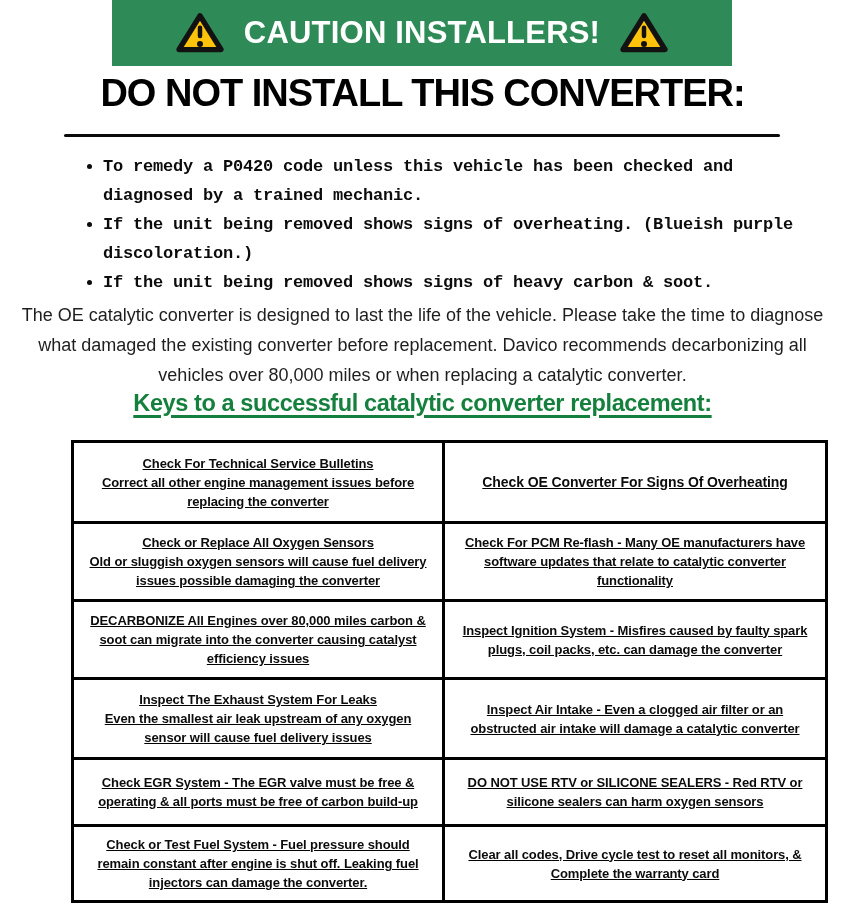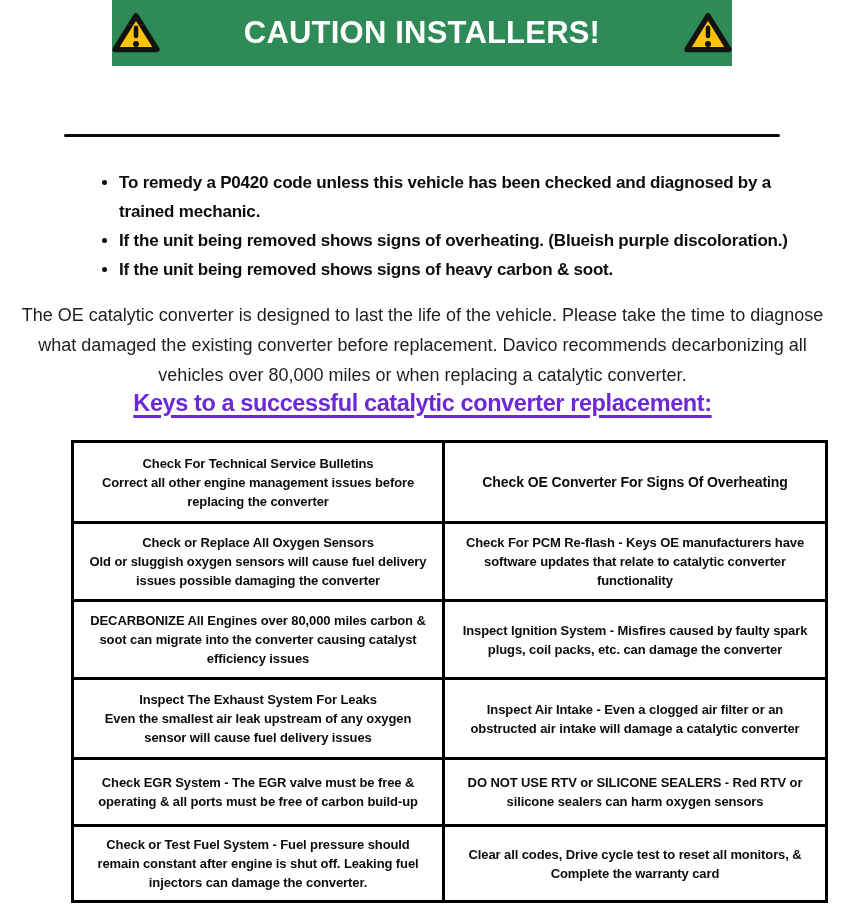--- a/index.html
+++ b/index.html
@@ -14,21 +14,21 @@
   }
 
   
   .banner {
     position: absolute;
     left: 112px; top: 0;
     width: 620px; height: 66px;
     background: #2E8B57;
     display: flex;
     align-items: center;
-    justify-content: space-between;
+    justify-content: center;
     gap: 20px;
   }
   .banner-label {
     color: #ffffff;
     font-size: 31px;
     font-weight: bold;
     letter-spacing: 0.2px;
     white-space: nowrap;
   }
   .tri { display: block; }
@@ -51,23 +51,24 @@
     width: 716px; height: 3px;
     background: #0a0a0a;
     border-radius: 2px;
   }
 
   
   .warning-list {
     position: absolute;
     top: 152px; left: 65px;
     width: 700px;
-    margin: 16px;
+    margin: 0;
     padding: 0 0 0 38px;
     list-style: disc outside;
+    font-family: Liberation Mono, monospace;
   }
   .warning-list li {
     font-size: 17px;
     font-weight: bold;
     line-height: 29px;
     letter-spacing: -0.2px;
     color: #0c0c0c;
   }
 
   
@@ -87,30 +88,31 @@
     position: absolute;
     top: 390px; left: 0;
     width: 100%;
     text-align: center;
     font-size: 23.5px;
     font-weight: bold;
     letter-spacing: -0.4px;
     text-decoration: underline;
     text-decoration-thickness: 2.5px;
     text-underline-offset: 4px;
-    color: #6d28d9;
+    color: #15803d;
   }
 
   
   .checklist {
     position: absolute;
     left: 71px; top: 440px;
     width: 696px;
     border-collapse: collapse;
     table-layout: fixed;
+    text-decoration: underline;
   }
   .checklist td {
     border: 3px solid #000;
     vertical-align: middle;
     text-align: center;
     font-size: 13px;
     font-weight: bold;
     line-height: 19px;
     letter-spacing: -0.1px;
     padding: 2px 13px;
@@ -139,20 +141,21 @@
       <circle cx="32" cy="43.5" r="4" fill="#121212"></circle>
     </svg>
     <span class="banner-label">CAUTION INSTALLERS!</span>
     <svg class="tri" width="48" height="44" viewBox="0 0 64 58" aria-hidden="true">
       <polygon points="32,6 60,51 4,51" fill="#FFC30B" stroke="#121212" stroke-width="7" stroke-linejoin="round"></polygon>
       <rect x="29" y="19" width="6" height="17" rx="3" fill="#121212"></rect>
       <circle cx="32" cy="43.5" r="4" fill="#121212"></circle>
     </svg>
   </div>
 
+  <div class="page-title">DO NOT INSTALL THIS CONVERTER:</div>
 
   <div class="divider"></div>
 
   <ul class="warning-list">
     <li>To remedy a P0420 code unless this vehicle has been checked and diagnosed by a trained mechanic.</li>
     <li>If the unit being removed shows signs of overheating. (Blueish purple discoloration.)</li>
     <li>If the unit being removed shows signs of heavy carbon &amp; soot.</li>
   </ul>
 
   <div class="advisory">The OE catalytic converter is designed to last the life of the vehicle. Please take the time to diagnose what damaged the existing converter before replacement. Davico recommends decarbonizing all vehicles over 80,000 miles or when replacing a catalytic converter.</div>
@@ -162,21 +165,21 @@
   <table class="checklist">
     <tbody>
       <tr class="r1">
         <td class="col-left">Check For Technical Service Bulletins
 Correct all other engine management issues before replacing the converter</td>
         <td class="col-right big">Check OE Converter For Signs Of Overheating</td>
       </tr>
       <tr class="r2">
         <td class="col-left">Check or Replace All Oxygen Sensors
 Old or sluggish oxygen sensors will cause fuel delivery issues possible damaging the converter</td>
-        <td class="col-right">Check For PCM Re-flash - Keys OE manufacturers have software updates that relate to catalytic converter functionality</td>
+        <td class="col-right">Check For PCM Re-flash - Many OE manufacturers have software updates that relate to catalytic converter functionality</td>
       </tr>
       <tr class="r3">
         <td class="col-left">DECARBONIZE All Engines over 80,000 miles carbon &amp; soot can migrate into the converter causing catalyst efficiency issues</td>
         <td class="col-right">Inspect Ignition System - Misfires caused by faulty spark plugs, coil packs, etc. can damage the converter</td>
       </tr>
       <tr class="r4">
         <td class="col-left">Inspect The Exhaust System For Leaks
 Even the smallest air leak upstream of any oxygen sensor will cause fuel delivery issues</td>
         <td class="col-right">Inspect Air Intake - Even a clogged air filter or an obstructed air intake will damage a catalytic converter</td>
       </tr>

